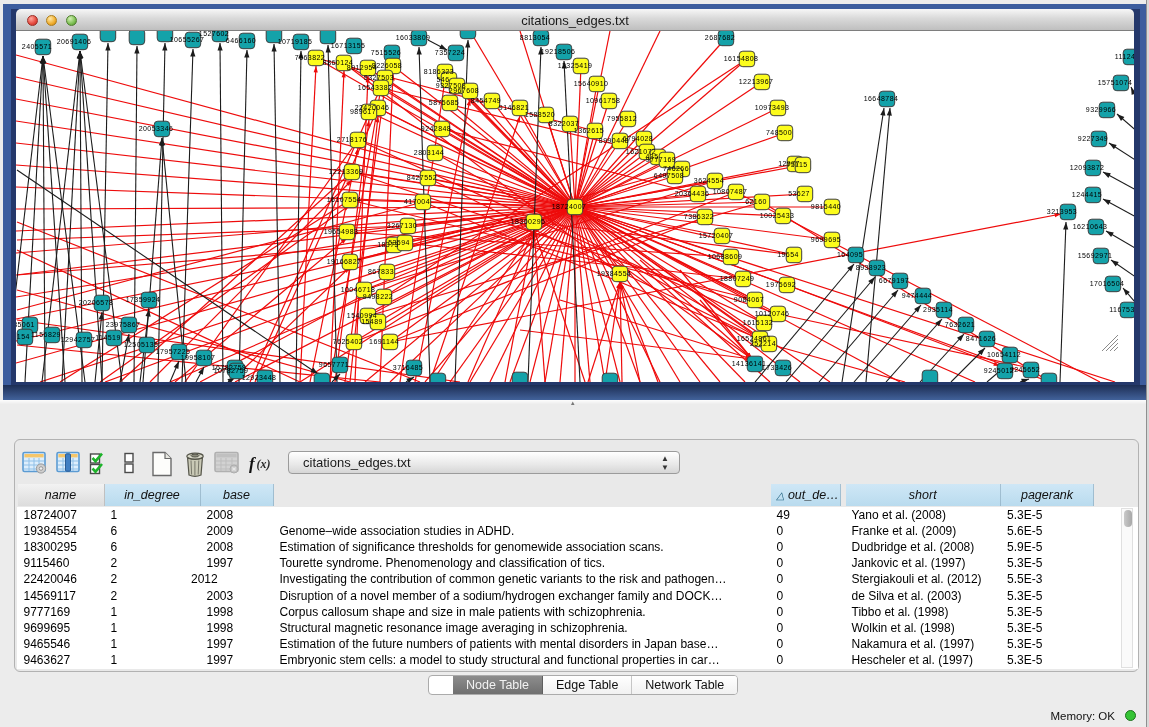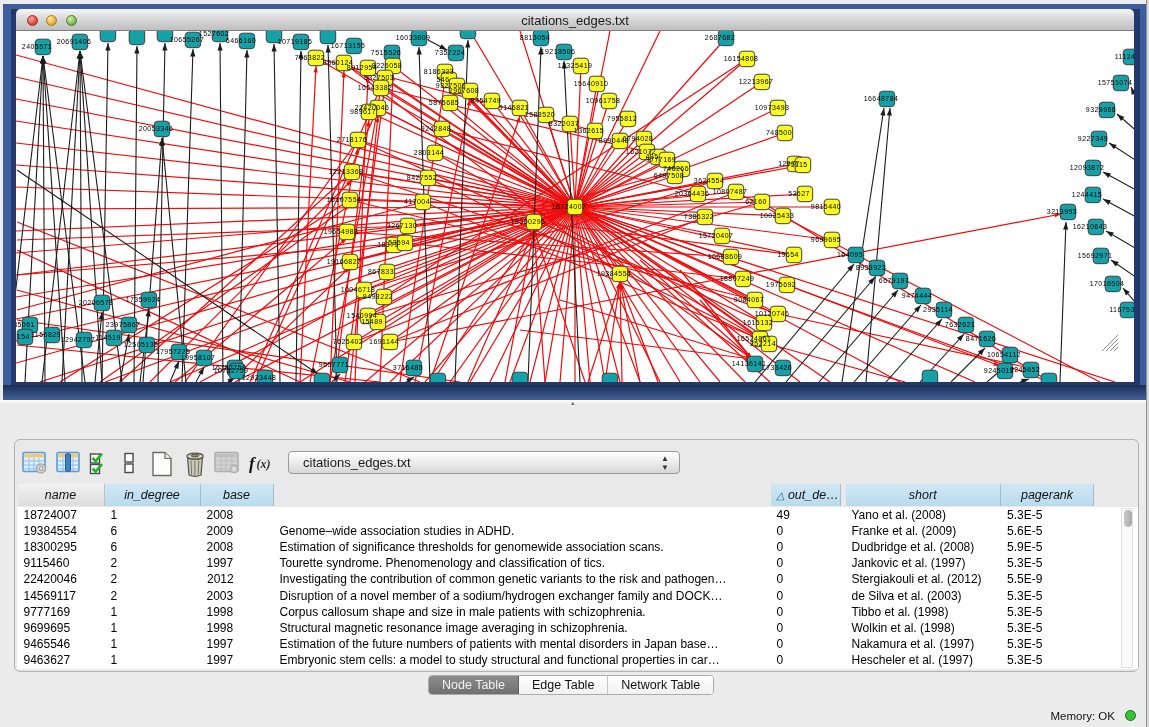--- a/index.html
+++ b/index.html
@@ -25,21 +25,21 @@
 #thead { position:absolute; left:1px; top:44px; width:973px; height:23px;font-style:italic; }
 .hcell { position:absolute; top:0; height:22px; font-size:12.5px; text-align:center; line-height:22px; color:#111; white-space:nowrap; overflow:hidden;
   border-right:1px solid rgba(130,160,180,.55); }
 .hblue { background:linear-gradient(#cfe7f6,#b9dbee); }
 .hgray { background:linear-gradient(#f2f2f2,#dcdcdc); border-right:1px solid #c0c0c0; }
 #tbody { position:absolute; left:2px; top:67px; width:1121px; height:162px; background:#fff; overflow:hidden; }
 .row { position:absolute; left:0; width:100%; height:16px; }
 .cell { position:absolute; top:0; height:16px; font-size:12px; line-height:16px; color:#000; white-space:nowrap; overflow:hidden; padding-left:6px; }
 #vscroll { position:absolute; left:1106px; top:68px; width:12px; height:160px; background:#fafafa; border:1px solid #e0e0e0; }
 #vthumb { position:absolute; left:1.5px; top:1px; width:8px; height:17px; background:linear-gradient(90deg,#c9c9c9,#a8a8a8); border-radius:4px; }
-#tabs { position:absolute; left:428px; top:245px; height:20px; display:flex; border:1px solid #ababab; border-radius:4px; overflow:hidden; background:#fff; }
+#tabs { position:absolute; left:428px; top:245px; height:20px; display:flex; border:1px solid #ababab; border-radius:4px; overflow:hidden; background:#fff;padding-left:24px; }
 .tab { font-size:12.5px; line-height:19px; padding:0 13px; color:#111; background:linear-gradient(#ffffff,#f1f1f1); border-right:1px solid #c6c6c6; }
 .tab.sel { background:linear-gradient(#8d8d8d,#6f6f6f); color:#f2f2f2; border-right:1px solid #5f5f5f; }
 .tab:last-child { border-right:none; }
 #mem { position:absolute; right:34px; top:280px; font-size:11.5px; color:#111; }
 #memdot { position:absolute; right:13px; top:280px; width:11px; height:11px; border-radius:50%; background:#35c435; border:1.5px solid #1d711d; }
 #rightedge { position:absolute; right:0; top:0; width:3px; height:727px; background:#d8d8d8; border-left:1px solid #8f8f8f; }
 #collapsearrow { position:absolute; left:571px; top:399px; font-size:7px; color:#777; }
 </style></head>
 <body>
 <div id="app">
@@ -897,25 +897,25 @@
             <div class="cell" style="left:87.5px;width:90px">2</div>
             <div class="cell" style="left:183.5px;width:67px">1997</div>
             <div class="cell" style="left:256.5px;width:491px">Tourette syndrome. Phenomenology and classification of tics.</div>
             <div class="cell" style="left:753.5px;width:69px">0</div>
             <div class="cell" style="left:828.5px;width:150px">Jankovic et al. (1997)</div>
             <div class="cell" style="left:984.0px;width:87px">5.3E-5</div>
           </div>
 <div class="row" style="top:64.4px">
             <div class="cell" style="left:0.5px;width:81px">22420046</div>
             <div class="cell" style="left:87.5px;width:90px">2</div>
-            <div class="cell" style="left:184px;width:67px">2012</div>
+            <div class="cell" style="left:168px;width:67px">2012</div>
             <div class="cell" style="left:256.5px;width:491px">Investigating the contribution of common genetic variants to the risk and pathogen…</div>
             <div class="cell" style="left:753.5px;width:69px">0</div>
             <div class="cell" style="left:828.5px;width:150px">Stergiakouli et al. (2012)</div>
-            <div class="cell" style="left:984.0px;width:87px">5.5E-9</div>
+            <div class="cell" style="left:984.0px;width:87px">5.5E-3</div>
           </div>
 <div class="row" style="top:80.5px">
             <div class="cell" style="left:0.5px;width:81px">14569117</div>
             <div class="cell" style="left:87.5px;width:90px">2</div>
             <div class="cell" style="left:183.5px;width:67px">2003</div>
             <div class="cell" style="left:256.5px;width:491px">Disruption of a novel member of a sodium/hydrogen exchanger family and DOCK…</div>
             <div class="cell" style="left:753.5px;width:69px">0</div>
             <div class="cell" style="left:828.5px;width:150px">de Silva et al. (2003)</div>
             <div class="cell" style="left:984.0px;width:87px">5.3E-5</div>
           </div>

